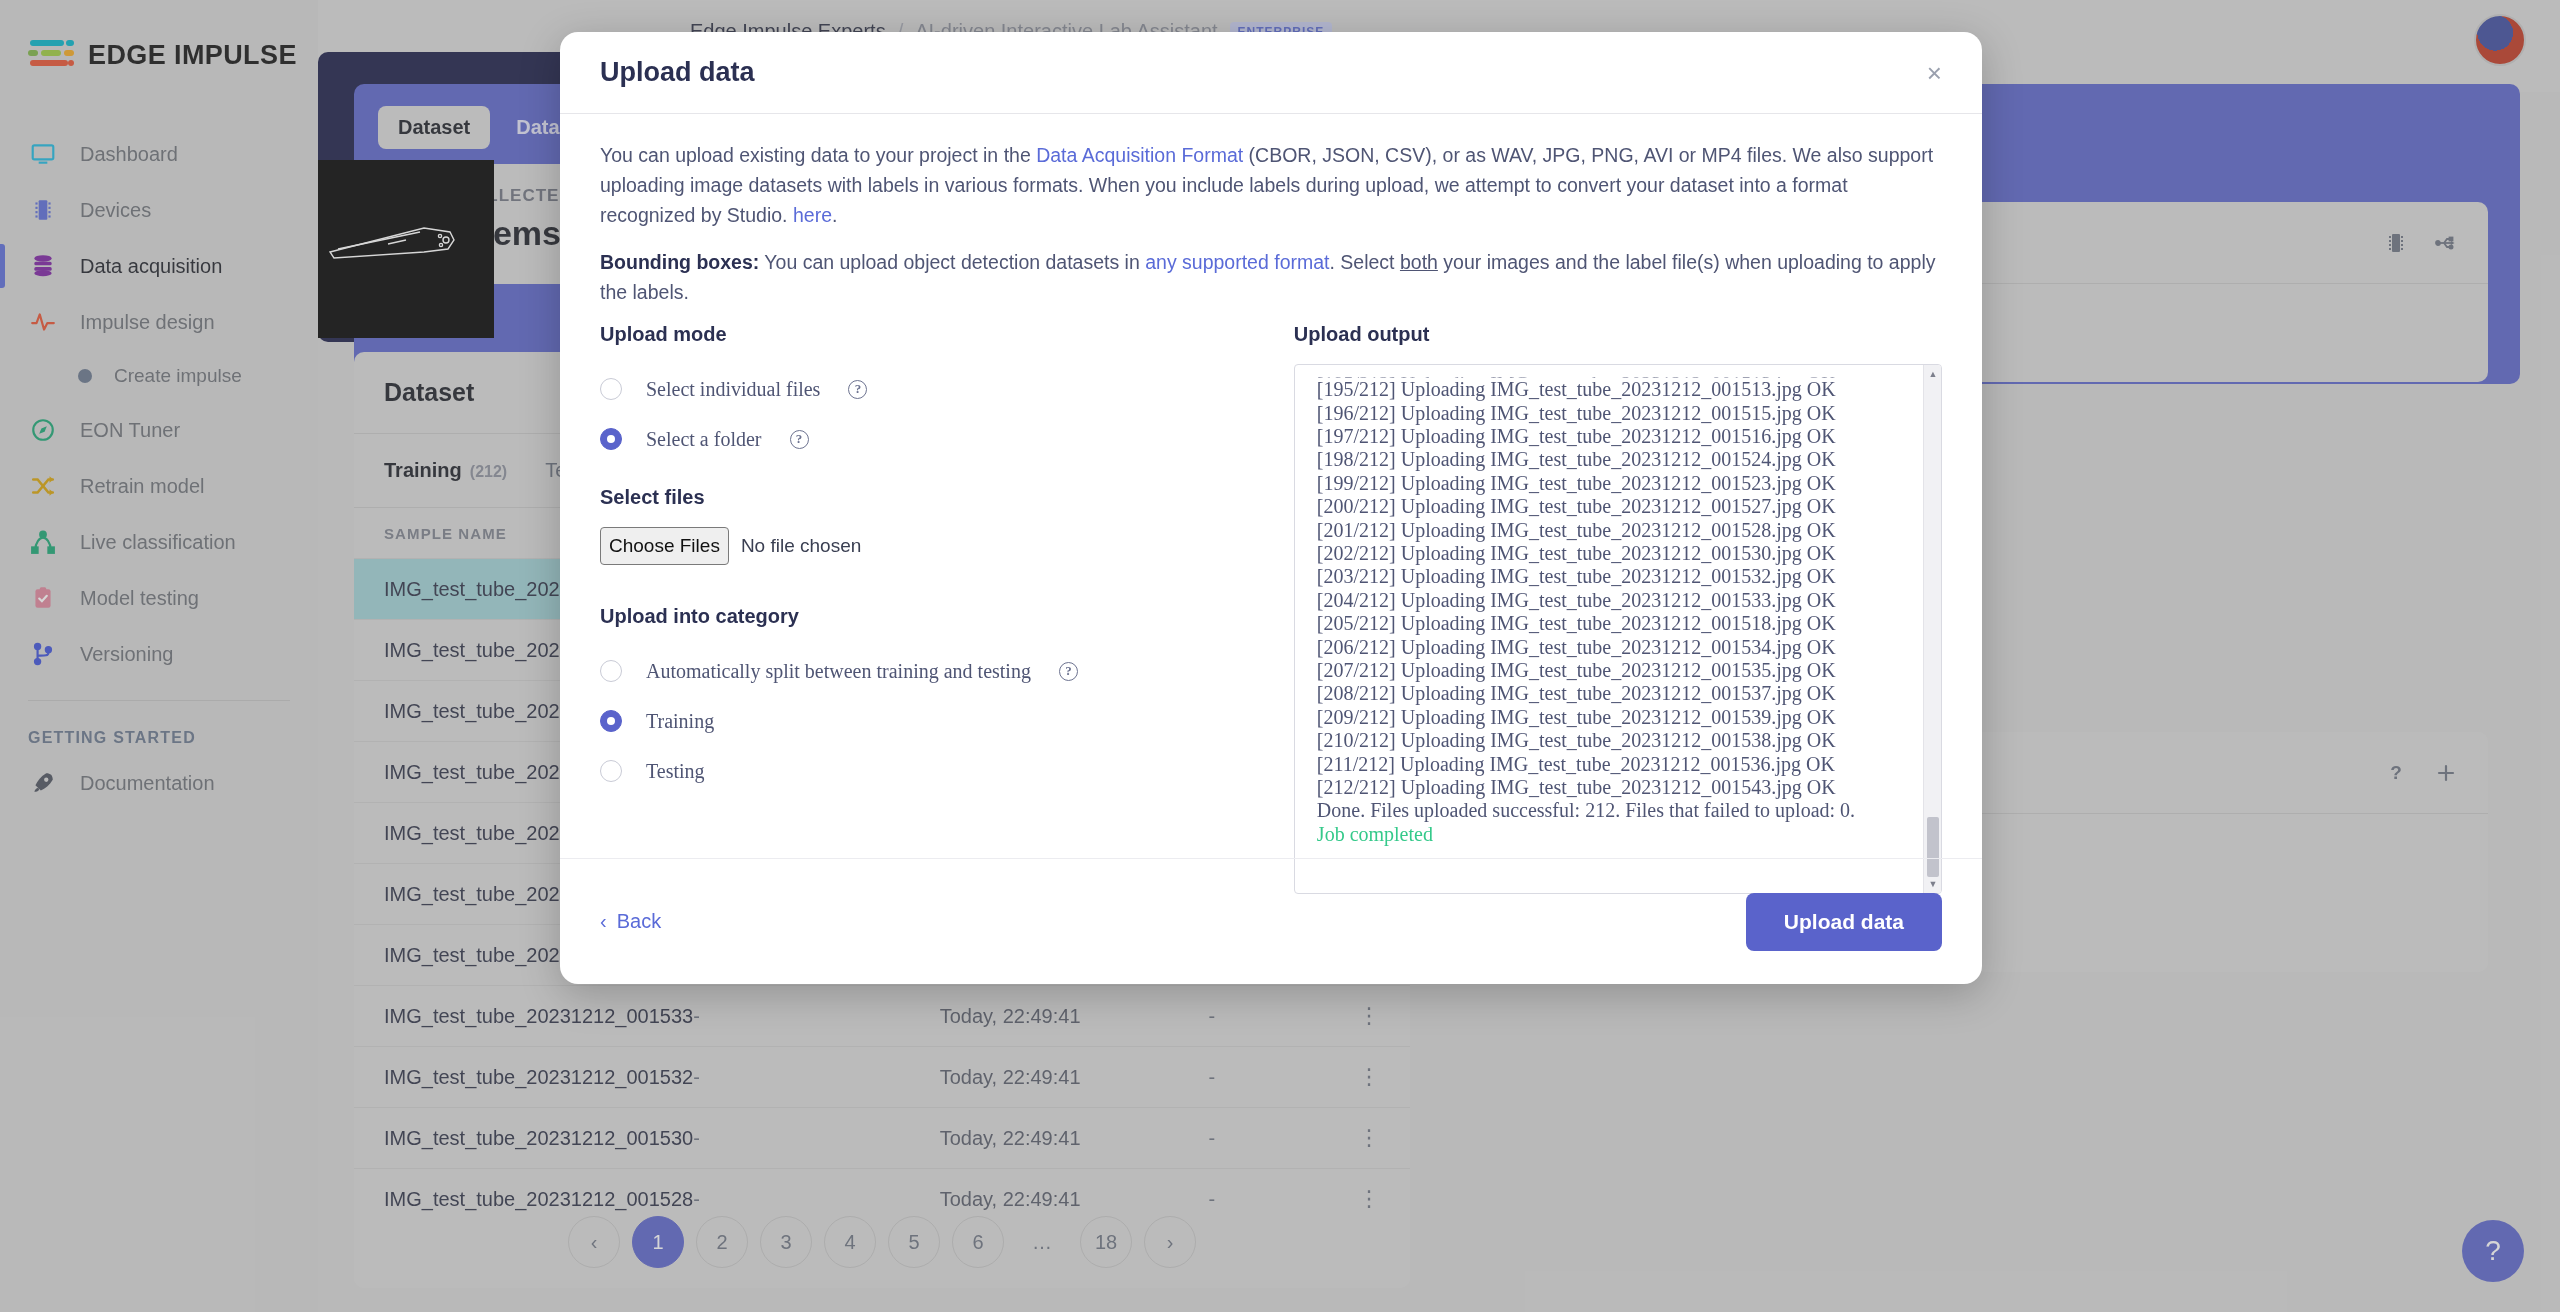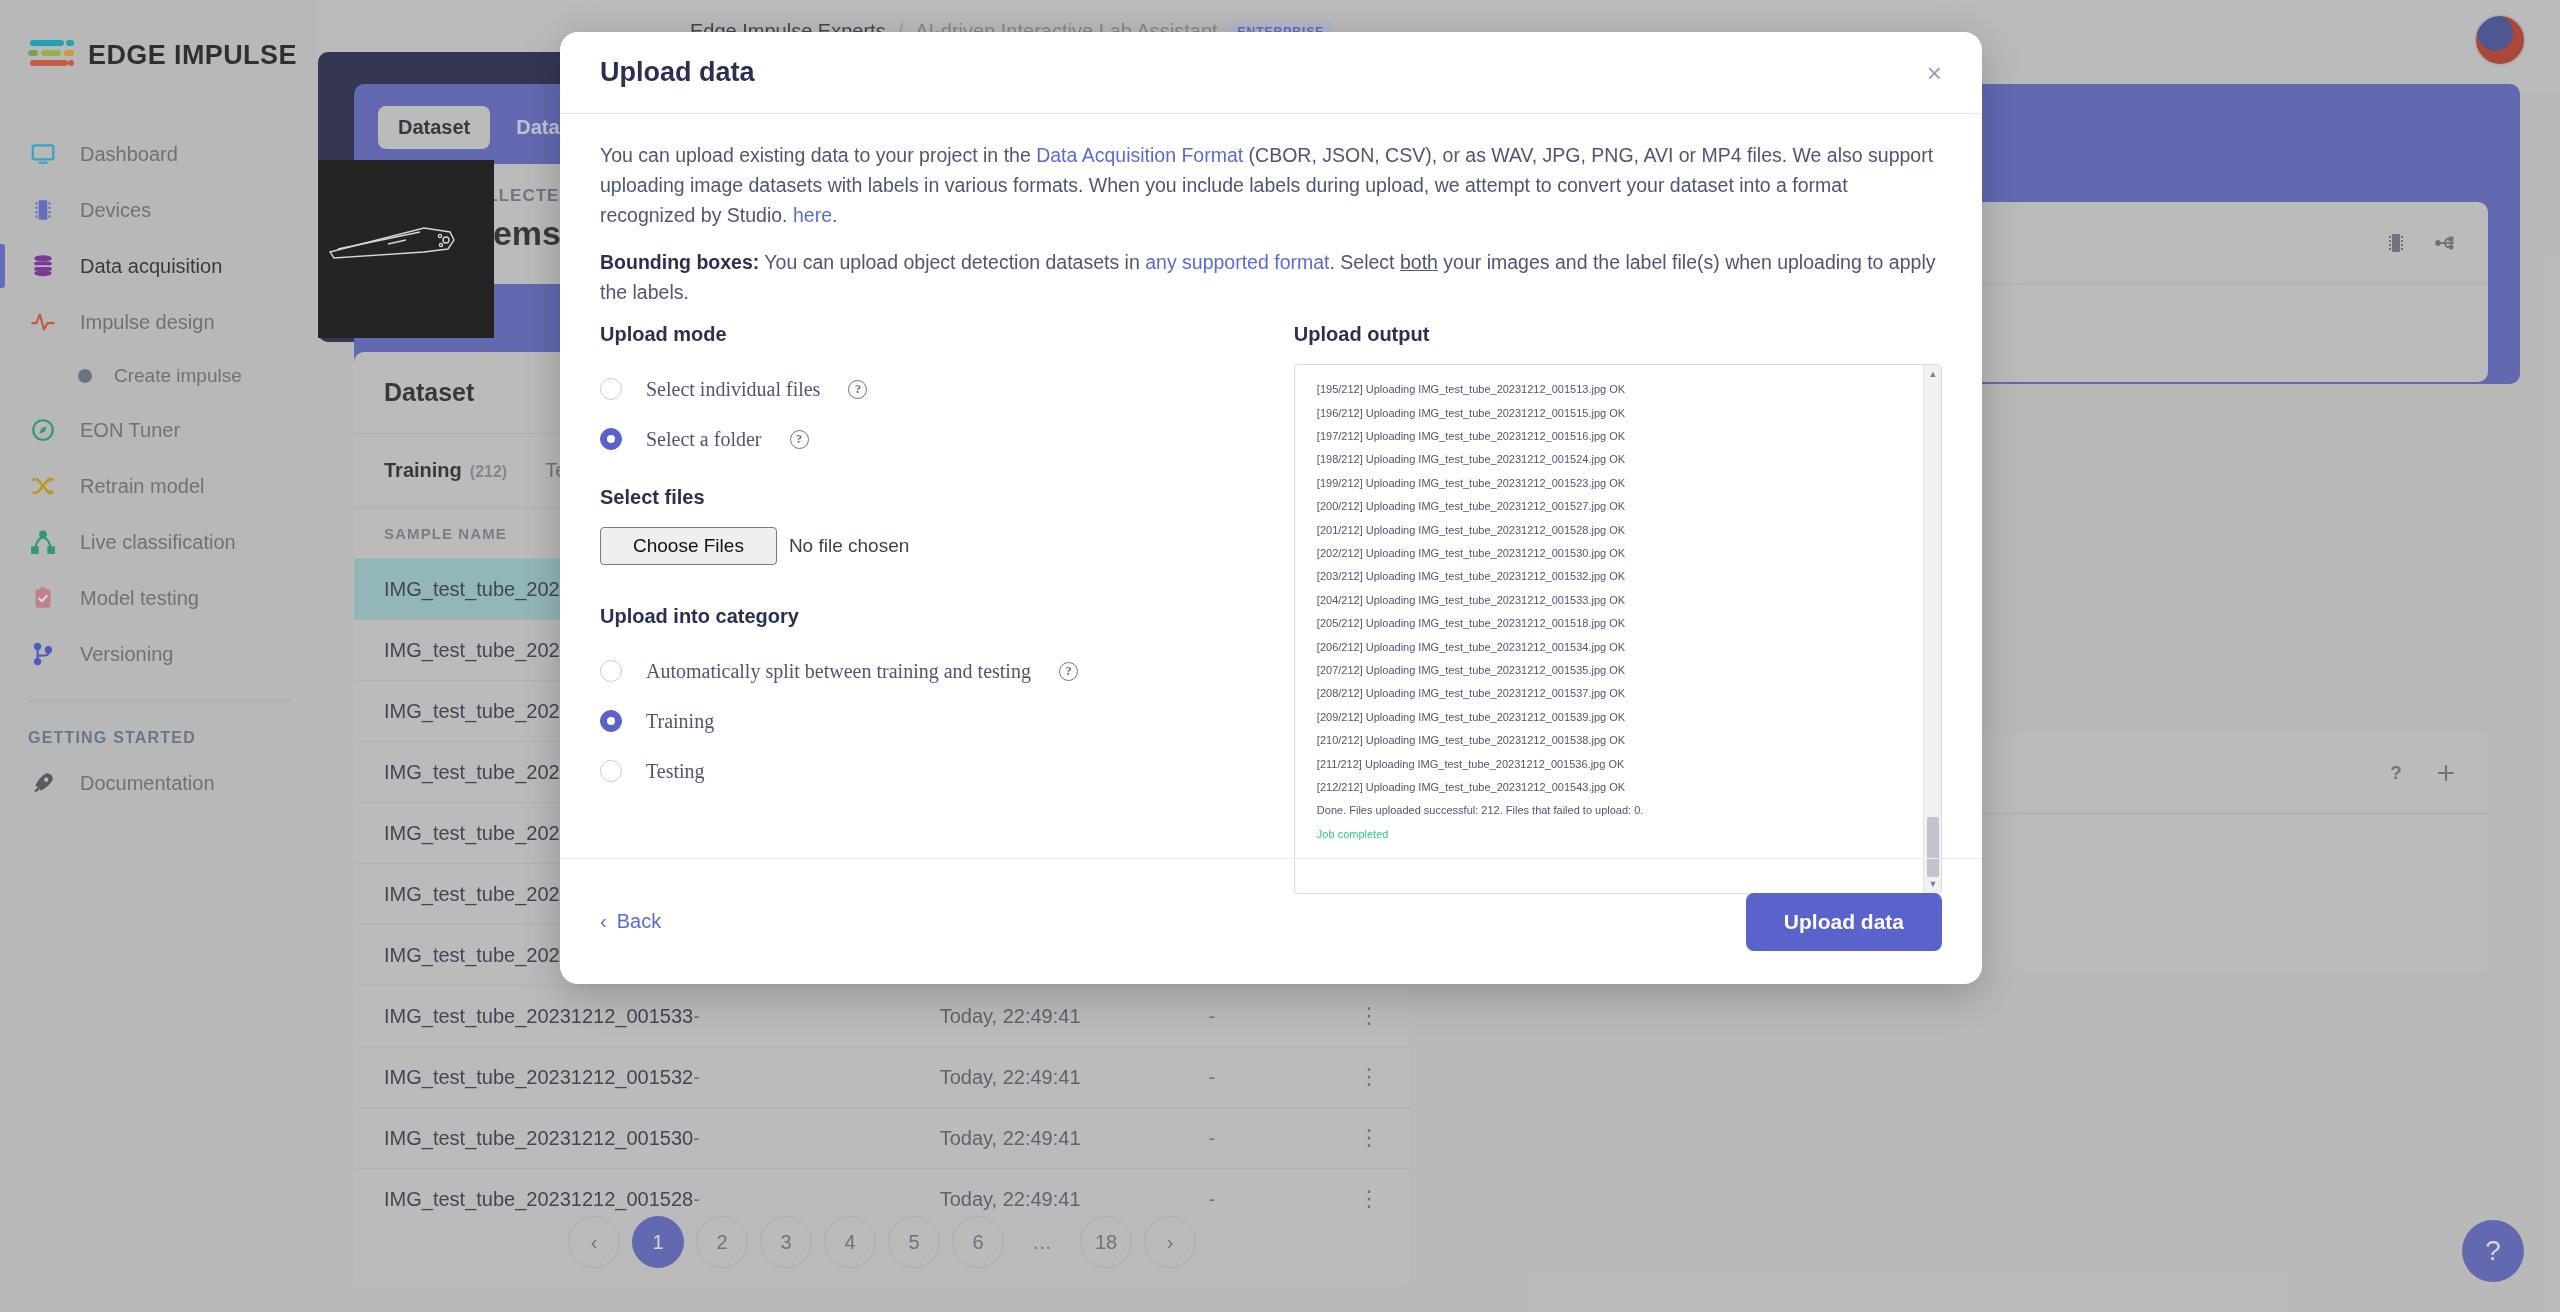--- a/index.html
+++ b/index.html
@@ -189,32 +189,32 @@
   .qmark {
     width: 19px; height: 19px; border-radius: 50%; border: 1.5px solid #6d7390;
     font-size: 13px; color: #6d7390; display: inline-flex; align-items: center;
     justify-content: center; margin-left: 4px; font-weight: 700;
   }
   .file-input {
     display: flex; align-items: center; gap: 12px; margin-top: 4px;
   }
   .choose-btn {
     border: 1px solid #7a7a7a; background: #efefef; border-radius: 4px;
-    padding: 7px 32px; font-size: 19px; color: #111;
+    padding: 7px 8px; font-size: 19px; color: #111;
     font-family: "Liberation Sans", sans-serif;
   }
   .no-file { font-size: 19px; color: #3a3f52; }
 
   .log {
     margin-top: 2px; border: 1px solid #d9dae2; border-radius: 4px;
     height: 530px; position: relative; overflow: hidden; background: #fff;
   }
   .log-inner {
     position: absolute; inset: 0 18px 0 0; padding: 8px 0 0 22px;
-    font-family: Liberation Sans, sans-serif; font-size: 11px;
+    font-family: Liberation Serif, serif; font-size: 20px;
     line-height: 23.4px; color: #4f5574; white-space: pre;
   }
   .log-inner .green { color: #34c98a; }
   .scrollbar {
     position: absolute; right: 0; top: 0; bottom: 0; width: 18px;
     background: #f1f1f4; border-left: 1px solid #e3e3e8;
   }
   .sb-up, .sb-dn {
     position: absolute; left: 0; width: 18px; height: 18px;
     display: flex; align-items: center; justify-content: center;

